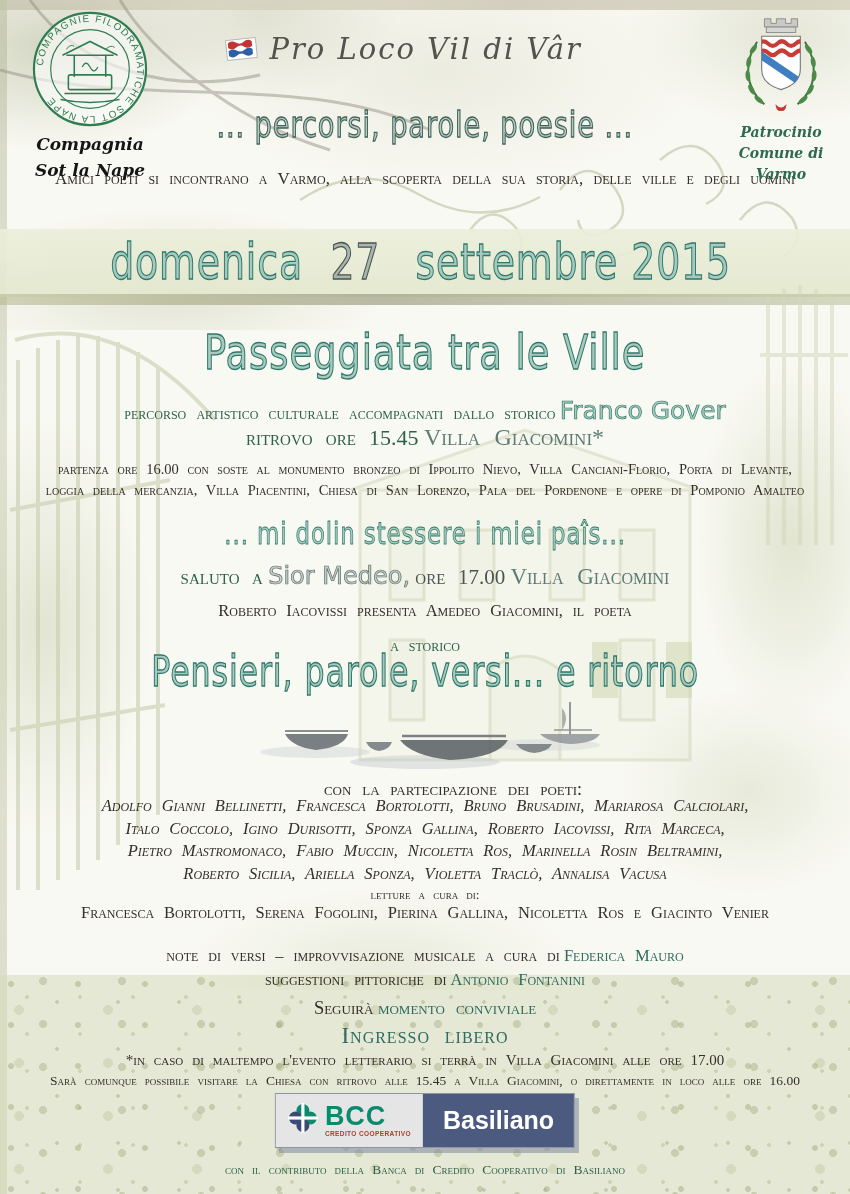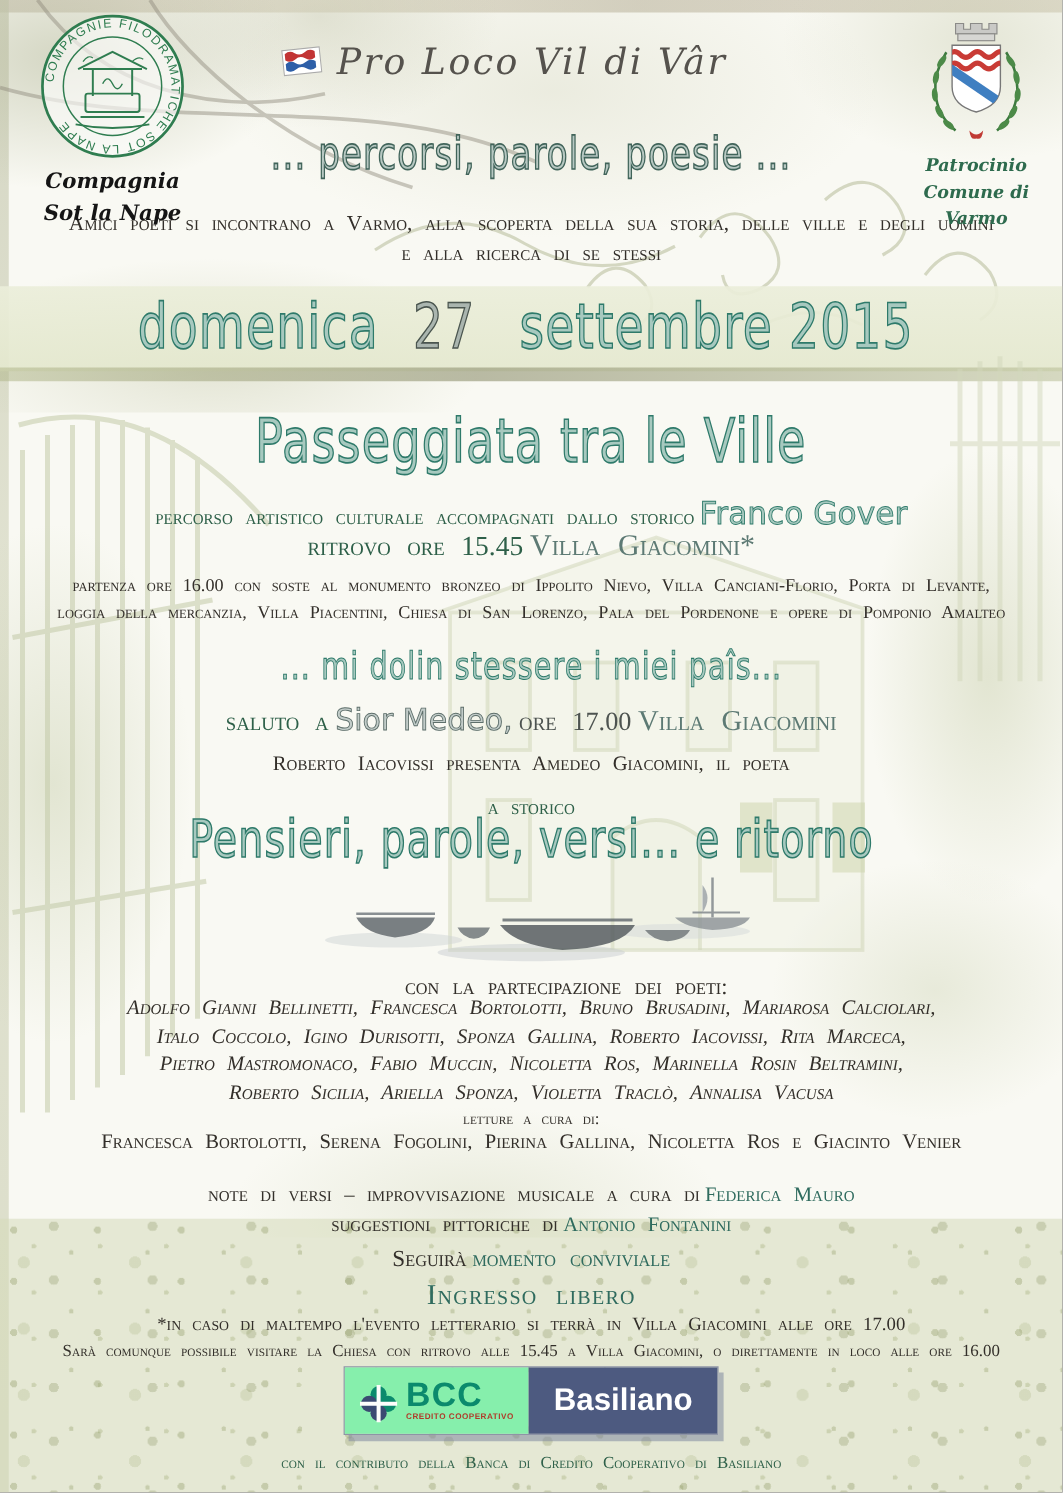--- a/index.html
+++ b/index.html
@@ -97,21 +97,21 @@
   .painting{top:970px;font-size:16.5px;}
   .seguira{top:998px;font-size:18.5px;}
   .seguira .conv{color:#2f6b5e;}
   .ingresso{top:1023px;font-size:23px;color:#2f6b5e;letter-spacing:1px;}
   .note1{top:1052px;font-size:15px;}
   .note2{top:1073px;font-size:13.5px;}
 
   .bcc-wrap{position:absolute;left:50%;top:1093px;transform:translateX(-50%);
     display:flex;z-index:3;border:1px solid #8e94a6;
     box-shadow:4px 5px 0 rgba(128,136,158,.55);}
-  .bcc-left{background:#86efac;display:flex;align-items:flex-end;gap:7px;padding:9px 12px;}
+  .bcc-left{background:#e5e5e5;display:flex;align-items:flex-start;gap:7px;padding:9px 12px;}
   .bcc-letters{display:flex;flex-direction:column;align-items:flex-start;line-height:1;}
   .bcc-big{font-family:"Liberation Sans",sans-serif;font-weight:bold;font-size:27px;
     color:#0b8a6d;letter-spacing:1px;}
   .bcc-small{font-family:"Liberation Sans",sans-serif;font-weight:bold;font-size:6.5px;
     color:#b03b2a;letter-spacing:.4px;margin-top:1px;}
   .bcc-right{background:#4d5a80;color:#fff;display:flex;align-items:center;
     padding:0 20px;font-family:"Liberation Sans",sans-serif;font-weight:bold;font-size:25px;}
   .sponsor-cap{top:1162px;font-size:13.5px;color:#2e6049;}
 </style>
 </head>
@@ -258,21 +258,20 @@
       <path d="M44,106 q6,7 12,0 q-1,9 -6,7 q-5,2 -6,-7 z" fill="#c03a34"></path>
     </svg>
     <div class="cap">Patrocinio</div>
     <div class="cap">Comune di Varmo</div>
   </div>
 
   <div class="blk tagline">
     <span class="deco squeeze">... percorsi, parole, poesie ...</span>
   </div>
   <div class="blk intro1 sc dark">Amici poeti si incontrano a Varmo, alla scoperta della sua storia, delle ville e degli uomini</div>
-  <div class="blk intro2 sc dark">e alla ricerca di se stessi</div>
 
   <div class="blk dateline">
     <span class="deco squeeze">domenica</span>
     <span class="deco squeeze d27">27</span>
     <span class="deco squeeze">settembre 2015</span>
   </div>
 
   <div class="blk walk-title">
     <span class="deco squeeze">Passeggiata tra le Ville</span>
   </div>

